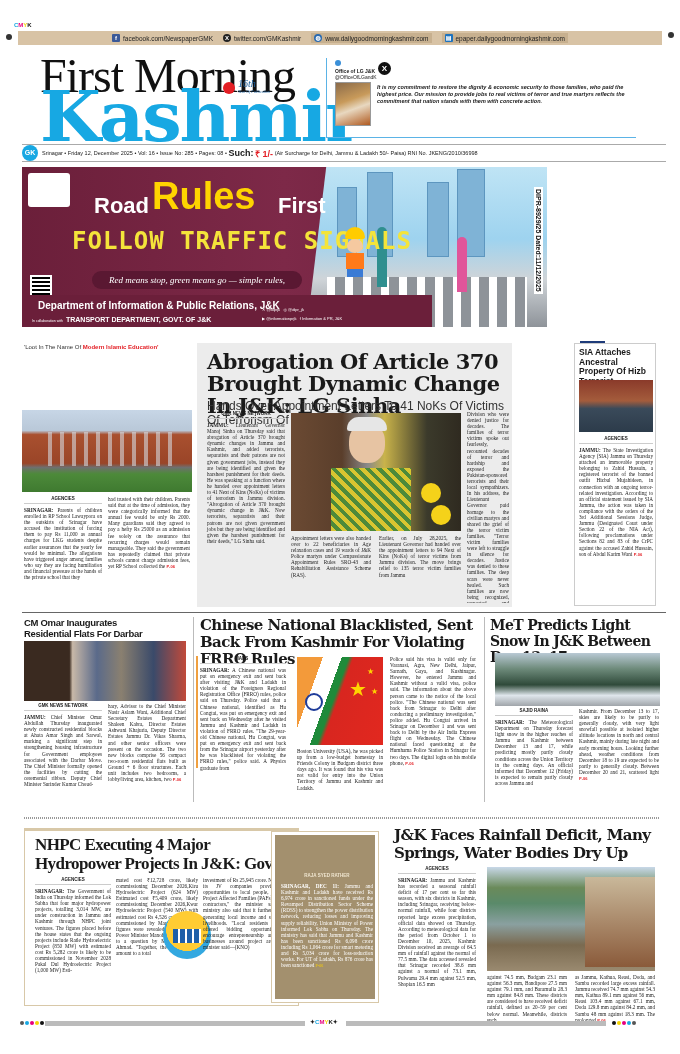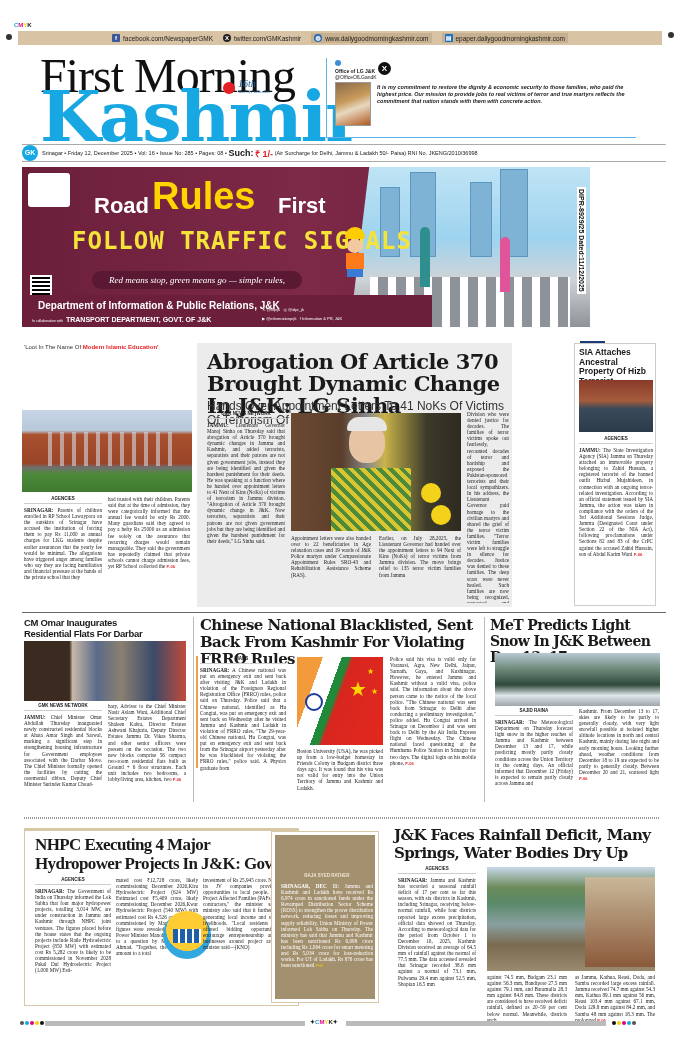--- a/index.html
+++ b/index.html
@@ -24,21 +24,21 @@
 .lgbox .nm{position:absolute;left:8px;top:10px;font:bold 5px "Liberation Sans",sans-serif}
 .lgbox .hd{position:absolute;left:8px;top:16px;font:5px "Liberation Sans",sans-serif}
 .lgbox .x{position:absolute;left:51px;top:4px;width:13px;height:13px;border-radius:50%;background:#111;color:#fff;font:bold 8px "Liberation Sans",sans-serif;text-align:center;line-height:13px}
 .lgbox .photo{position:absolute;left:8px;top:24px;width:36px;height:44px;background:linear-gradient(160deg,#8b6b4a,#c89a5a 40%,#e8d8c0 60%,#b05a20);border:1px solid #999}
 .lgbox .quote{position:absolute;left:50px;top:26px;width:250px;font:italic bold 5.5px "Liberation Sans",sans-serif;line-height:7px}
 
 .dateline{position:absolute;left:22px;top:144px;width:644px;height:18px;border-top:1px solid #aaa;border-bottom:1px solid #aaa;display:flex;align-items:center;font:5.5px "Liberation Sans",sans-serif}
 .gklogo{width:16px;height:16px;border-radius:50%;background:#17a8e3;color:#fff;font:bold 7px "Liberation Sans",sans-serif;text-align:center;line-height:16px;margin-right:4px}
 .dateline .price{font:bold 9px "Liberation Sans",sans-serif}
 
-.ad{position:absolute;left:22px;top:167px;width:568px;height:160px;background:linear-gradient(90deg,#6b1f3a,#7d2948 50%,#6b1f3a);overflow:hidden}
+.ad{position:absolute;left:22px;top:167px;width:525px;height:160px;background:linear-gradient(90deg,#6b1f3a,#7d2948 50%,#6b1f3a);overflow:hidden}
 .ad .city{position:absolute;right:0;top:0;width:240px;height:160px;background:linear-gradient(180deg,#bfe4f5 0%,#9ed3ef 45%,#cfd4d8 70%,#8e9399 100%);clip-path:polygon(8% 0,100% 0,100% 100%,0 100%)}
 .ad .bldg{position:absolute;background:#7fb3d6;border:1px solid #5d96bf}
 .ad .emb{position:absolute;left:6px;top:6px;width:42px;height:34px;background:#fff;border-radius:3px}
 .ad .road{position:absolute;left:72px;top:26px;font:bold 22px "Liberation Sans",sans-serif;color:#fff}
 .ad .safety{position:absolute;left:130px;top:8px;font:bold 38px "Liberation Sans",sans-serif;color:#ffd400}
 .ad .first{position:absolute;left:256px;top:26px;font:bold 22px "Liberation Sans",sans-serif;color:#fff}
 .ad .follow{position:absolute;left:50px;top:60px;font:bold 24px "DejaVu Sans Mono",monospace;color:#f4e43a;letter-spacing:1px}
 .ad .tag{position:absolute;left:70px;top:104px;width:210px;height:18px;background:#5a1832;border-radius:9px;font:italic 9px "Liberation Serif",serif;color:#fff;text-align:center;line-height:18px}
 .ad .qr{position:absolute;left:8px;top:108px;width:22px;height:22px;background:repeating-linear-gradient(0deg,#000 0 2px,#fff 2px 4px),#fff;border:2px solid #fff}
 .ad .bottom{position:absolute;left:0;bottom:0;width:410px;height:32px;background:#6b1f3a}

